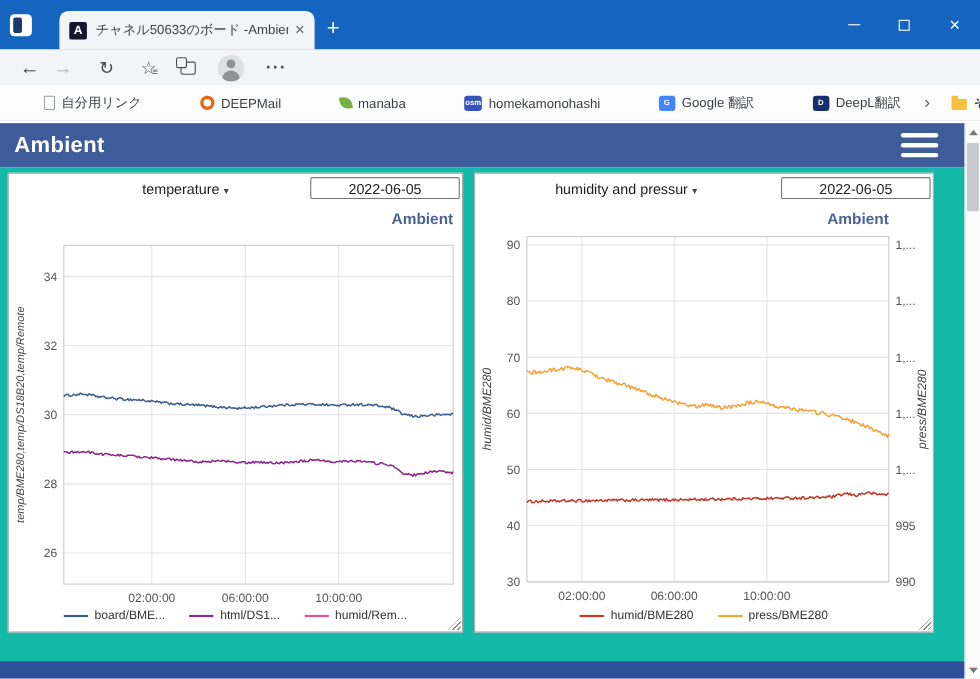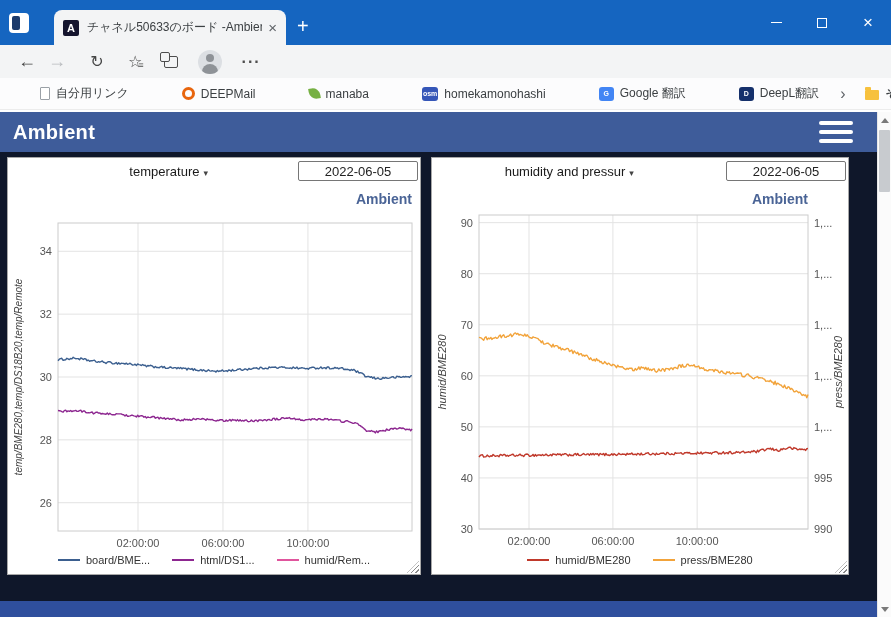--- a/index.html
+++ b/index.html
@@ -65,26 +65,26 @@
   .folder::before { content:''; position:absolute; top:-3px; left:0; width:6px; height:3px; background:#f7c13d; border-radius:1px 1px 0 0; }
   .bm-other { display:flex; align-items:center; gap:6px; font-size:11px; color:#3c4043; white-space:nowrap;font-weight:bold; }
 
   
   .page-header { position:absolute; top:112px; left:0; width:877px; height:40px; background:#3e5c9a;
     display:flex; align-items:center; }
   .page-header h1 { font-size:20px; font-weight:bold; color:#fff; margin-left:13px; letter-spacing:.3px; }
   .hamburger { position:absolute; right:24px; top:9px; width:34px; height:22px; }
   .hamburger i { display:block; width:34px; height:4px; background:#fff; border-radius:2px; margin-bottom:5px; }
 
-  .content { position:absolute; top:152px; left:0; width:877px; height:449px; background:#0f172a; }
+  .content { position:absolute; top:152px; left:0; width:877px; height:449px; background:#14b8a6; }
   .panel { position:absolute; top:5px; height:418px; background:#fff; border:1px solid #a8a8a8; }
   .panel-top { position:relative; height:28px; }
   .chart-select { position:absolute; top:6px; transform:translateX(-50%); font-size:13px; color:#1b1b1b; white-space:nowrap; }
   .chart-select .caret { font-size:9px; color:#444; margin-left:4px; }
-  .date-input { position:absolute; right:2px; top:3px; width:120px; height:20px; border:1px solid #767676;
+  .date-input { position:absolute; right:2px; top:3px; width:136px; height:20px; border:1px solid #767676;
     border-radius:2px; font-size:13px; text-align:center; color:#222; background:#fff;
     font-family:"Liberation Sans","DejaVu Sans",sans-serif; }
   .chart { display:block; }
   .chart text { font-family:"Liberation Sans","DejaVu Sans",sans-serif; }
   .legend { height:24px; display:flex; justify-content:center; align-items:center; gap:22px;
     font-size:11px; color:#333; }
   .legend-item { display:flex; align-items:center; }
   .legend-item .seg { display:inline-block; width:22px; height:2px; margin-right:6px; }
   .grip { position:absolute; right:1px; bottom:1px; width:12px; height:12px;
     background:repeating-linear-gradient(135deg,transparent 0 2px,#8a8a8a 2px 3px);

